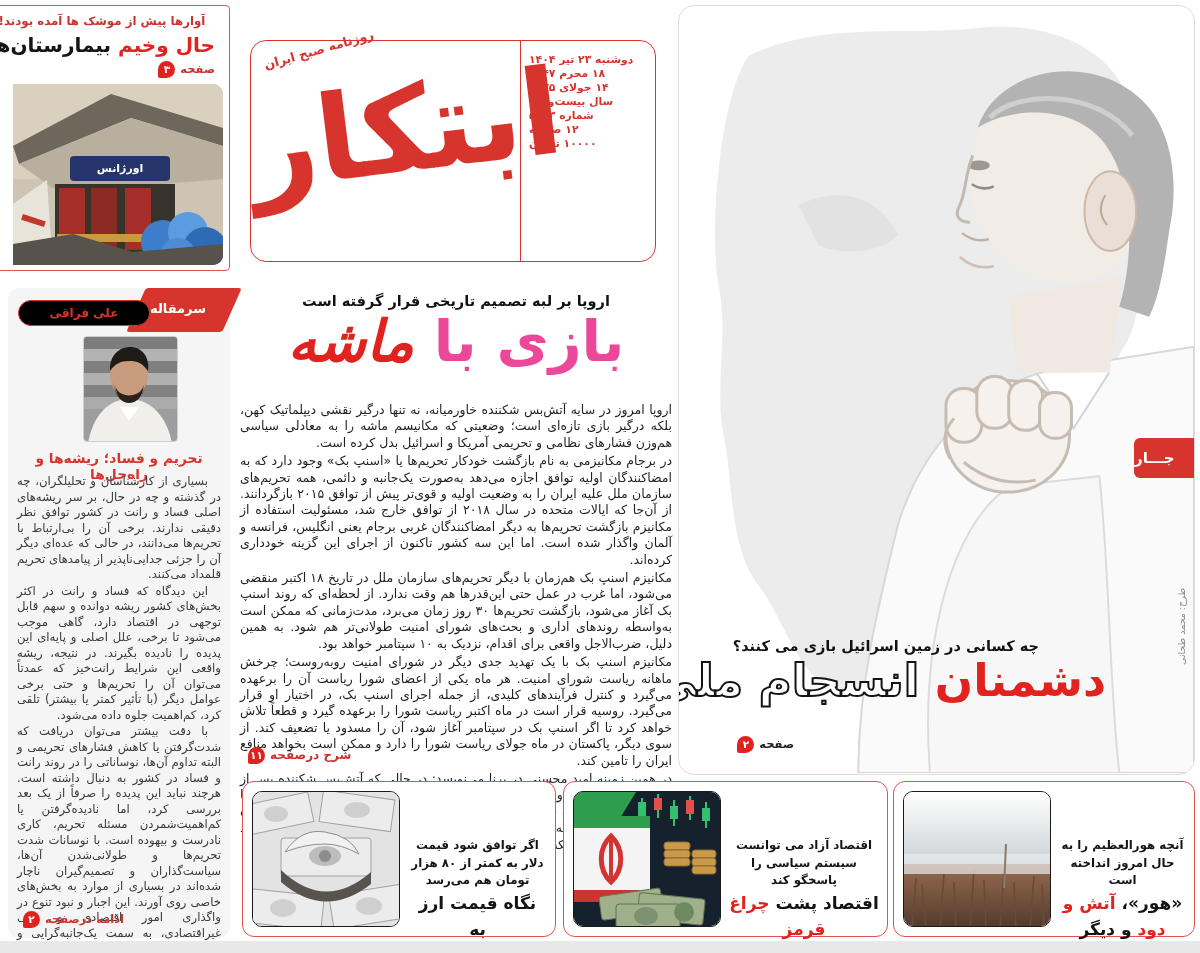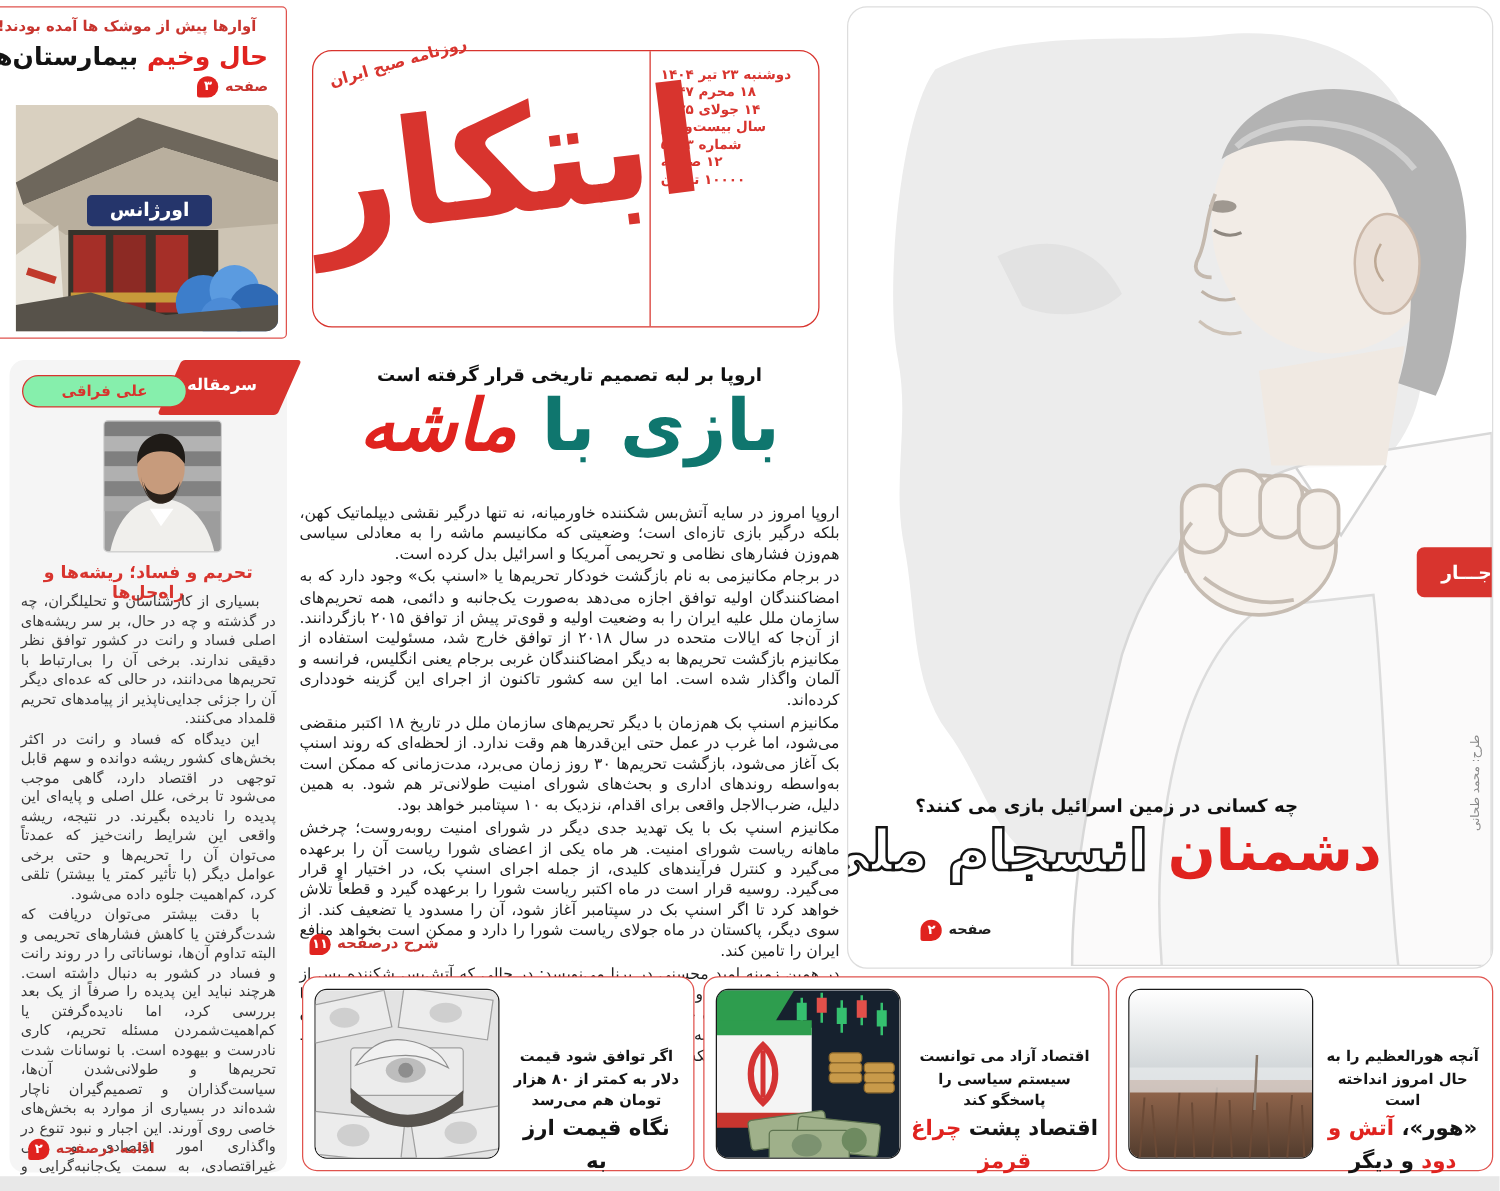--- a/index.html
+++ b/index.html
@@ -16,59 +16,59 @@
   
   .tl-box { position:absolute; right:970px; left:8px; top:5px; width:256px; height:266px; background:#fff;
             border:1.5px solid #e0534e; border-radius:4px; overflow:hidden; }
   .tl-kicker { margin-top:8px; text-align:center; font-size:11.8px; font-weight:bold; color:#c8342e; }
   .tl-title { margin-top:5px; text-align:center; font-size:20px; font-weight:900; letter-spacing:-0.5px; }
   .tl-title .red { color:#e0231f; }
   .tl-title .blk { color:#141414; }
   .tl-pref { margin:4px 14px 0 0; }
   .tl-photo { position:absolute; left:6px; right:6px; top:78px; bottom:5px; border-radius:10px; overflow:hidden; }
   .tl-sign { position:absolute; right:53px; top:72px; width:100px; height:25px; background:#25356b; border-radius:4px;
-             color:#fff; font-size:15px; font-weight:bold; text-align:center; line-height:25px; }
+             color:#fff; font-size:11px; font-weight:bold; text-align:center; line-height:25px; }
 
   
   .ed-card { position:absolute; left:8px; top:288px; width:222px; height:650px; background:#f5f5f5; border-radius:12px; }
   .ed-band { position:absolute; top:0px; right:-2px; width:96px; height:44px; background:#d8342e;
              transform:skewX(-24deg); border-radius:3px; }
   .ed-label { position:absolute; top:13px; right:24px; color:#fff; font-size:13px; font-weight:bold; }
   .ed-pill { position:absolute; top:12px; right:80px; left:10px; height:26px; border:1.5px solid #d8342e; border-radius:16px;
-             background:#86efac; color:#d8342e; text-align:center; font-size:12px; font-weight:bold; line-height:24px; }
+             background:#000000; color:#d8342e; text-align:center; font-size:12px; font-weight:bold; line-height:24px; }
   .ed-photo { position:absolute; top:48px; right:52px; width:95px; height:106px; border-radius:4px; overflow:hidden; border:1px solid #cfcfcf; }
   .ed-title { position:absolute; top:162px; left:0; right:0; text-align:center; color:#d8342e; font-size:13.8px; font-weight:900; }
   .ed-body { position:absolute; top:186px; left:9px; right:9px; }
   .ed-body p { font-size:11.7px; line-height:15.5px; text-align:justify; color:#3a3a3a; text-indent:13px; margin-bottom:1px; }
   .ed-cont { position:absolute; bottom:10px; left:10px; font-size:11.5px; font-weight:bold; color:#c8342e; direction:rtl; }
 
   
   .mh-box { position:absolute; left:250px; top:40px; width:406px; height:222px; border:1.3px solid #d8342e; border-radius:16px; }
   .mh-div { position:absolute; top:0; bottom:0; right:134px; width:0; border-left:1.3px solid #d8342e; }
   .mh-dates { position:absolute; top:12px; right:10px; width:116px; color:#d8342e; font-size:10.8px; font-weight:bold;
               line-height:14px; text-align:left; }
   .mh-logo { position:absolute; left:262px; top:4px; width:300px; height:250px; color:#d8342e; font-size:118px; font-weight:bold;
              transform:rotate(-7deg); line-height:250px; text-align:center; }
   .mh-tagline { position:absolute; left:262px; top:42px; color:#d8342e; font-size:12.5px; font-weight:bold; transform:rotate(-16deg); }
 
   
   .lead-kicker { position:absolute; left:240px; top:293px; width:432px; text-align:center; font-size:14.5px; font-weight:bold; color:#111; }
   .lead-title { position:absolute; left:240px; top:308px; width:432px; text-align:center; font-size:57px; font-weight:900; white-space:nowrap; }
-  .lead-title .blk { color:#0f766e; }
+  .lead-title .blk { color:#ec4899; }
   .lead-title .red { color:#e0231f;font-style:italic; }
   .lead-body { position:absolute; left:240px; top:402px; width:432px; }
   .lead-body p { font-size:12.5px; line-height:16.4px; text-align:justify; color:#1f1f1f; margin-bottom:2px; }
   .lead-more { position:absolute; left:243px; top:747px; font-size:12px; font-weight:bold; color:#c8342e; direction:rtl; }
 
   
   .poster { position:absolute; left:678px; top:5px; width:517px; height:770px; background:#fff; border:1px solid #ddd;
             border-radius:16px; overflow:hidden; }
   .poster svg { position:absolute; inset:0; }
   .ribbon { position:absolute; right:0; top:432px; width:60px; height:40px; background:#d8342e; color:#fff;
-            font-size:15px; font-weight:bold; text-align:right; line-height:40px; border-radius:6px 0 0 6px; letter-spacing:1px; }
+            font-size:15px; font-weight:bold; text-align:left; line-height:40px; border-radius:6px 0 0 6px; letter-spacing:1px; }
   .credit { position:absolute; right:-42px; top:615px; width:110px; text-align:center; color:#8a8a8a; font-size:9.5px;
             transform:rotate(-90deg); }
   .poster-kicker { position:absolute; left:20px; right:155px; top:632px; text-align:right; font-size:14.5px; font-weight:bold; color:#111; }
   .poster-title { position:absolute; left:10px; right:88px; top:648px; text-align:right; font-size:45px; font-weight:900; white-space:nowrap; }
   .poster-title .red { color:#e0231f; }
   .poster-title .out { color:#fff; -webkit-text-stroke:2px #141414; text-shadow:0 0 1px #141414; }
   .poster-pref { position:absolute; right:400px; top:730px; white-space:nowrap; }
 
   
   .bb { position:absolute; top:781px; height:156px; background:#fff; border:1.5px solid #e0534e; border-radius:12px; }

